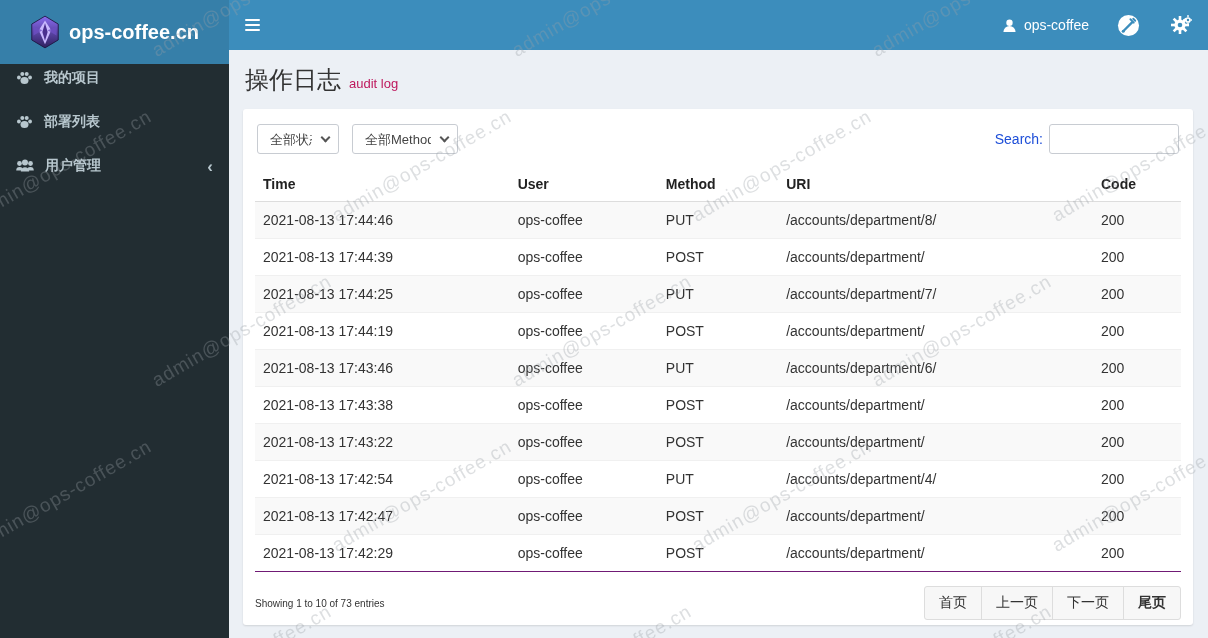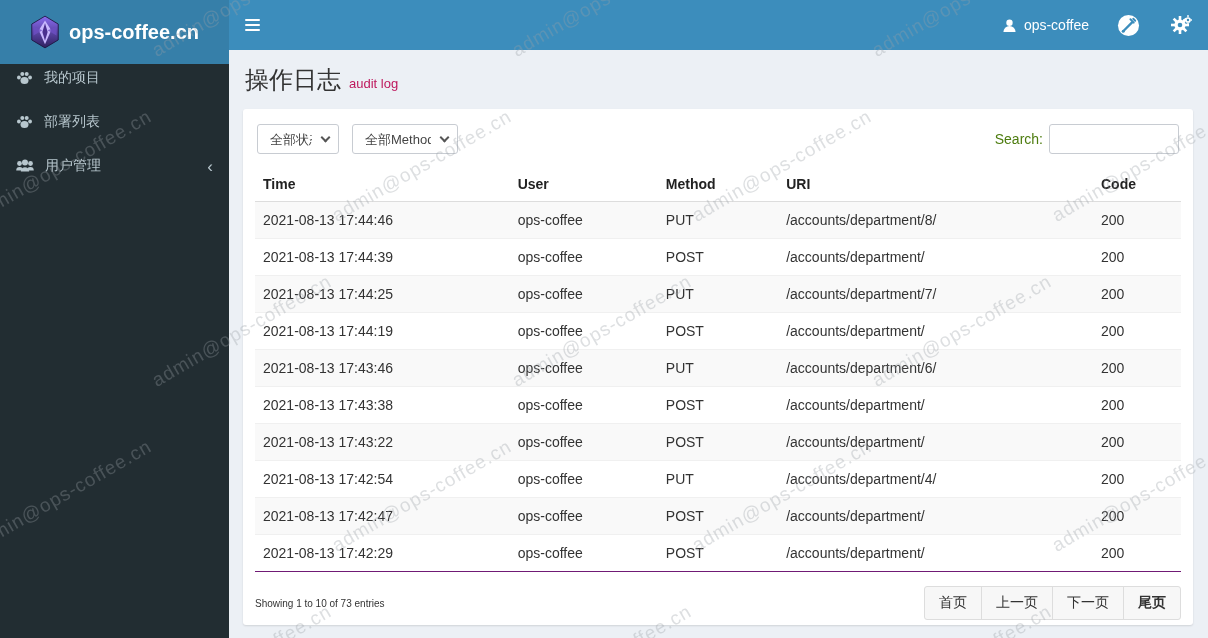--- a/index.html
+++ b/index.html
@@ -19,21 +19,21 @@
   }
   .navbar { flex:1; background:#3c8dbc; display:flex; align-items:center; }
   .hamburger { width:46px; height:50px; display:flex; flex-direction:column; align-items:center; justify-content:center; gap:3px; cursor:pointer; }
   .hamburger span { display:block; width:15px; height:2px; background:#fff; border-radius:1px; }
   .nav-right { margin-left:auto; display:flex; align-items:center; gap:0; height:50px; }
   .user-chip { display:flex; align-items:center; gap:7px; color:#fff; font-size:14px; padding:0 14px; height:50px; cursor:pointer; }
   .nav-icon-btn { height:50px; display:flex; align-items:center; justify-content:center; padding:0 14px; cursor:pointer; }
 
   
   .sidebar { position:absolute; top:50px; left:0; bottom:0; width:229px; background:#222d32; z-index:5; }
-  .menu { padding-top:6px; }
+  .menu { padding-top:6px;font-weight:bold; }
   .menu-item {
     height:44px; display:flex; align-items:center; gap:11px;
     padding:0 16px; color:#b8c7ce; font-size:14px; cursor:pointer;
   }
   .menu-item .chev { margin-left:auto; font-size:17px; line-height:1; color:#b8c7ce; }
 
   
   .main { position:absolute; left:229px; top:50px; right:0; bottom:0; }
   .content-header { padding:14px 15px 0 16px; }
   .page-title { display:inline; font-size:24px; font-weight:normal; color:#333; margin:0; }
@@ -52,21 +52,21 @@
     height:30px; border:1px solid #c8ccd2; border-radius:3px; background:#fff;
     font-size:13px; color:#444; padding:0 26px 0 12px;
     font-family:"Liberation Sans","DejaVu Sans",sans-serif; cursor:pointer;
   }
   .select-wrap .arrow {
     position:absolute; right:10px; top:10px; width:7px; height:7px;
     border:solid #555; border-width:0 2px 2px 0; transform:rotate(45deg);
     pointer-events:none;
   }
   .search-area { margin-left:auto; display:flex; align-items:center; }
-  .search-area label { font-size:14px; color:#4d7c0f; margin-right:6px; }
+  .search-area label { font-size:14px; color:#1d4ed8; margin-right:6px; }
   .search-area input {
     width:130px; height:30px; border:1px solid #c8ccd2; border-radius:3px;
     padding:0 8px; font-size:13px; background:#fff;
   }
 
   table.audit { width:100%; border-collapse:collapse; table-layout:fixed; font-size:14px; }
   table.audit th {
     text-align:left; font-weight:bold; color:#222; font-size:14px;
     padding:10px 8px 9px; border-bottom:1px solid #ddd;
   }

